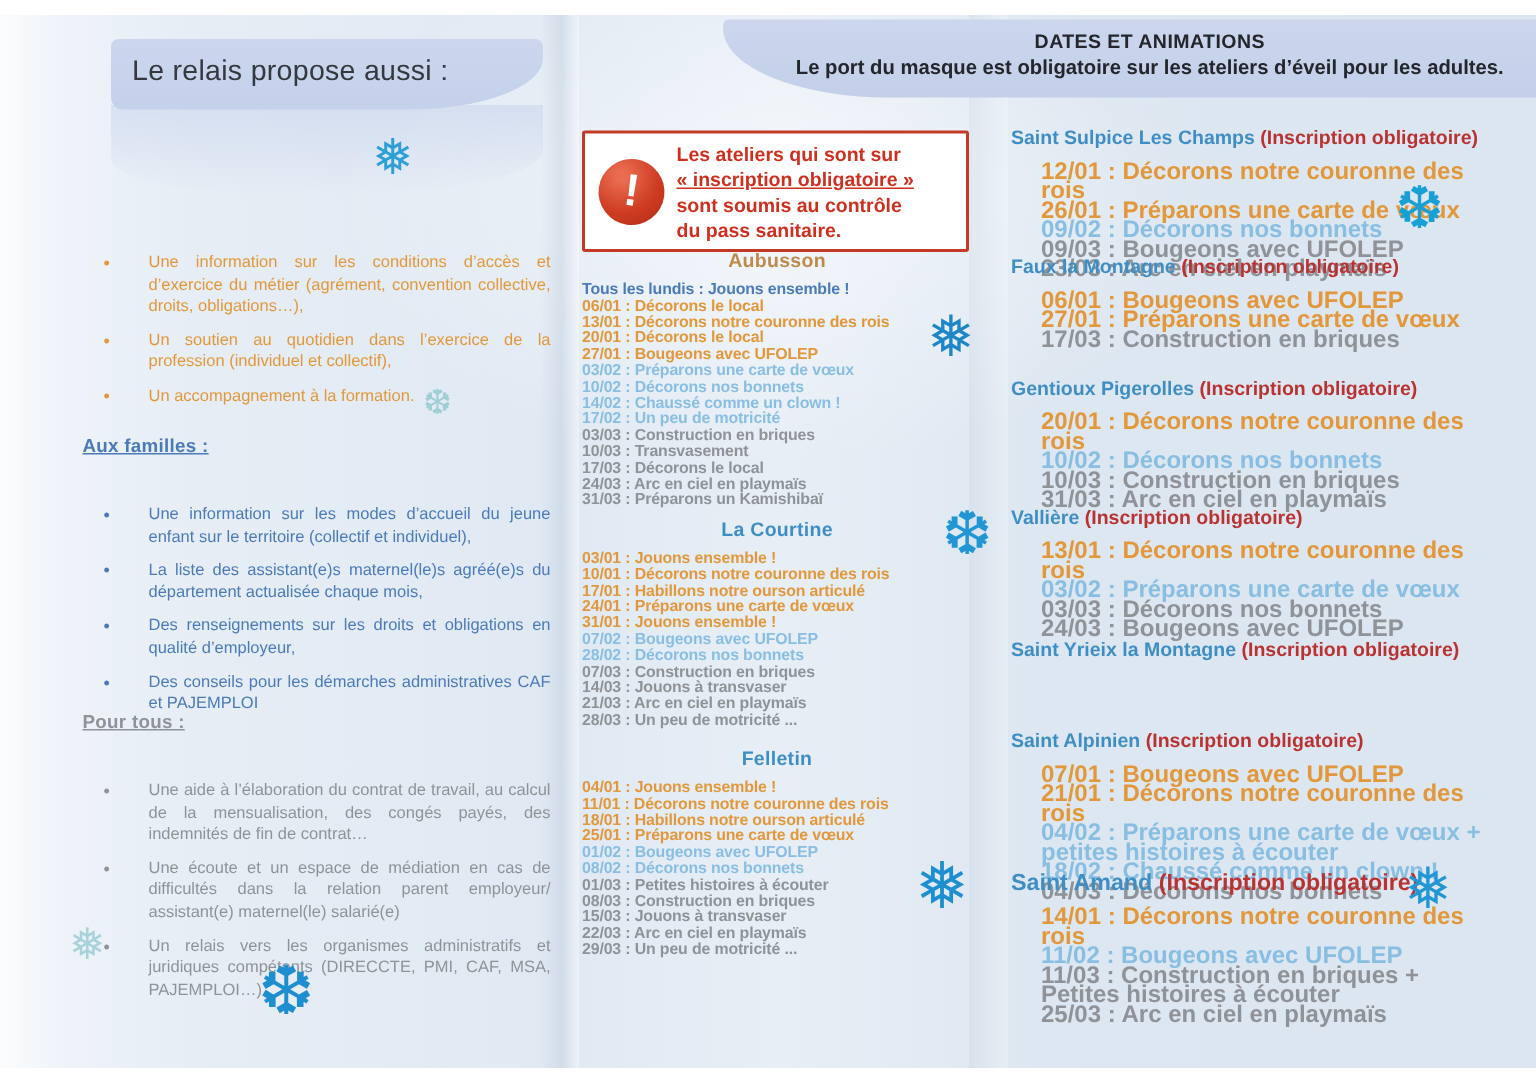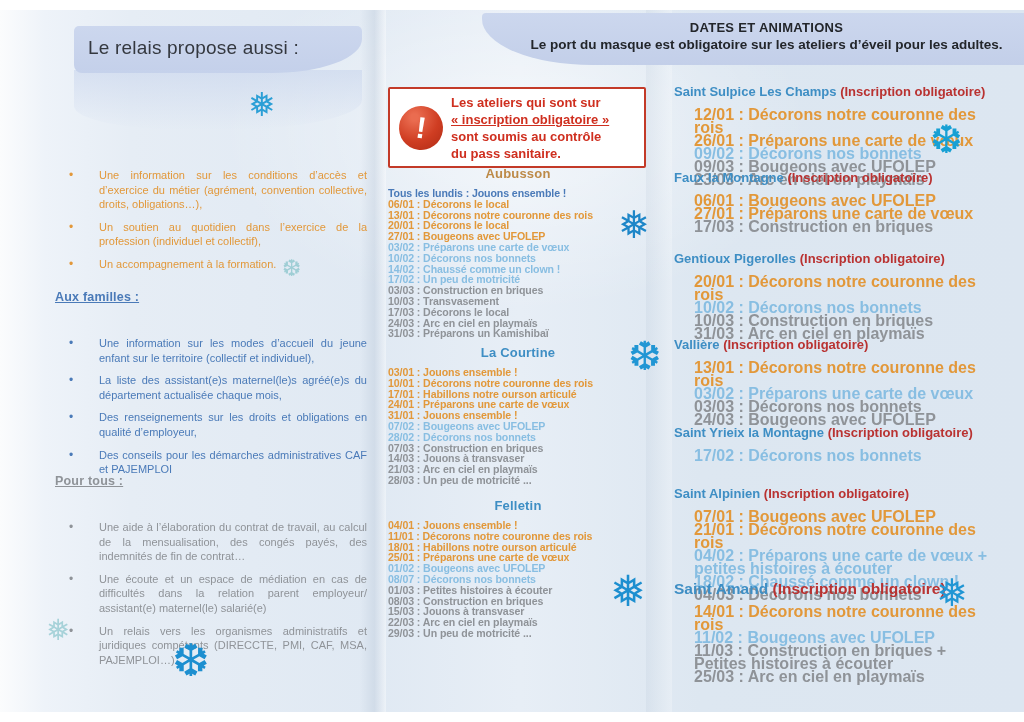--- a/index.html
+++ b/index.html
@@ -194,21 +194,21 @@
         <div class="item mar">21/03 : Arc en ciel en playmaïs</div>
         <div class="item mar">28/03 : Un peu de motricité ...</div>
       </div>
       <div class="mtown mtown-2">
         <div class="tname blue">Felletin</div>
         <div class="item jan">04/01 : Jouons ensemble !</div>
         <div class="item jan">11/01 : Décorons notre couronne des rois</div>
         <div class="item jan">18/01 : Habillons notre ourson articulé</div>
         <div class="item jan">25/01 : Préparons une carte de vœux</div>
         <div class="item feb">01/02 : Bougeons avec UFOLEP</div>
-        <div class="item feb">08/07 : Décorons nos bonnets</div>
+        <div class="item feb">08/02 : Décorons nos bonnets</div>
         <div class="item mar">01/03 : Petites histoires à écouter</div>
         <div class="item mar">08/03 : Construction en briques</div>
         <div class="item mar">15/03 : Jouons à transvaser</div>
         <div class="item mar">22/03 : Arc en ciel en playmaïs</div>
         <div class="item mar">29/03 : Un peu de motricité ...</div>
       </div>
     </div>
 
   <div id="right-towns">
       <div class="rtown rtown-0">
@@ -242,23 +242,20 @@
         <div class="thead"><span class="nm">Vallière</span> <span class="sfx">(Inscription obligatoire)</span></div>
         <div class="ritems">
           <div class="item jan">13/01 : Décorons notre couronne des rois</div>
           <div class="item feb">03/02 : Préparons une carte de vœux</div>
           <div class="item mar">03/03 : Décorons nos bonnets</div>
           <div class="item mar">24/03 : Bougeons avec UFOLEP</div>
         </div>
       </div>
       <div class="rtown rtown-4">
         <div class="thead"><span class="nm">Saint Yrieix la Montagne</span> <span class="sfx">(Inscription obligatoire)</span></div>
-        <div class="ritems">
-          <div class="item feb">17/02 : Décorons nos bonnets</div>
-        </div>
       </div>
       <div class="rtown rtown-5">
         <div class="thead"><span class="nm">Saint Alpinien</span> <span class="sfx">(Inscription obligatoire)</span></div>
         <div class="ritems">
           <div class="item jan">07/01 : Bougeons avec UFOLEP</div>
           <div class="item jan">21/01 : Décorons notre couronne des rois</div>
           <div class="item feb">04/02 : Préparons une carte de vœux + petites histoires à écouter</div>
           <div class="item feb">18/02 : Chaussé comme un clown !</div>
           <div class="item mar">04/03 : Décorons nos bonnets</div>
         </div>

